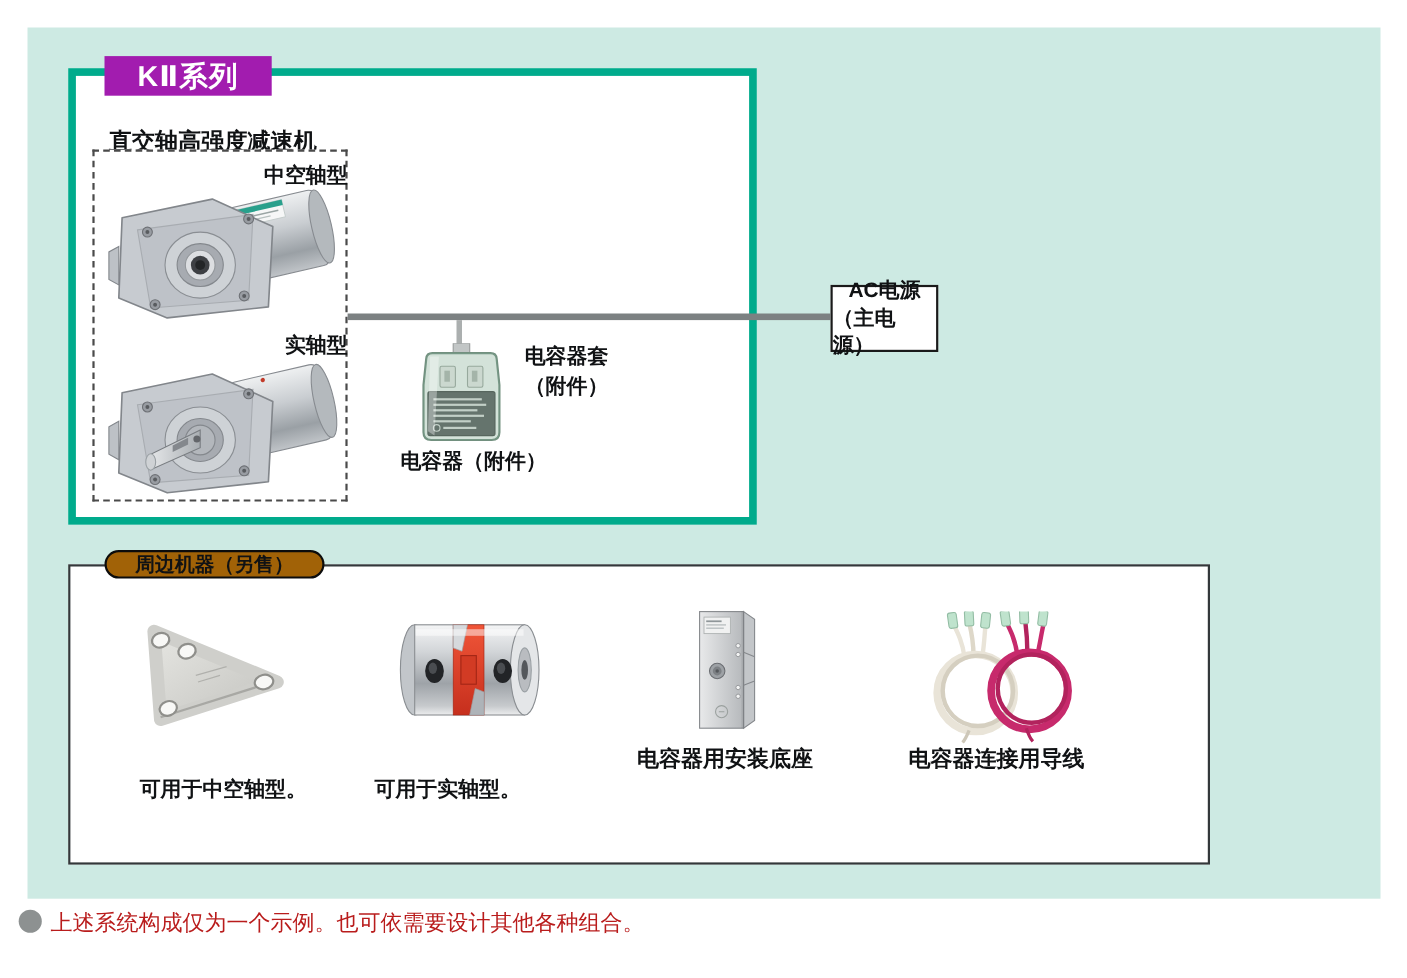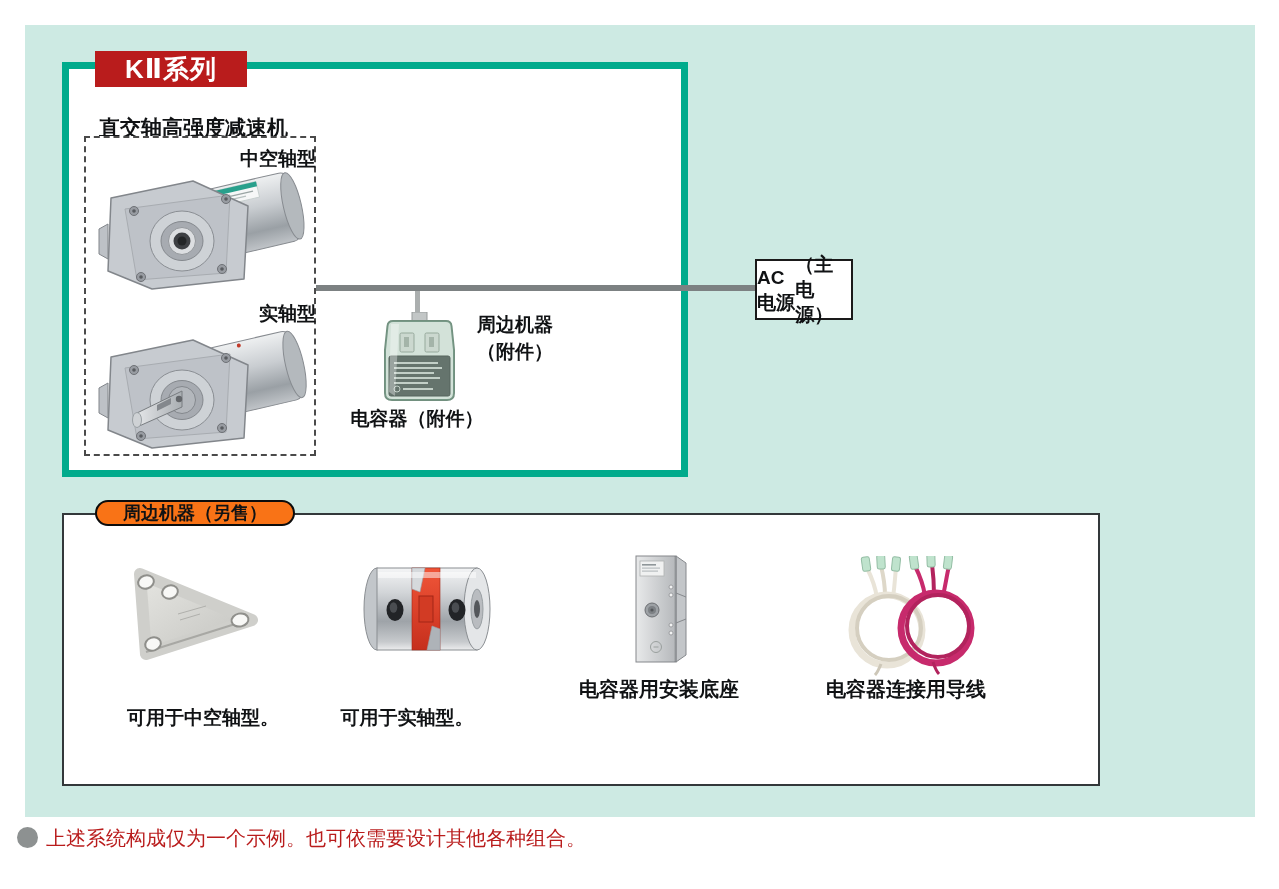--- a/index.html
+++ b/index.html
@@ -3,38 +3,38 @@
 <meta charset="utf-8">
 <style>
   html,body{margin:0;padding:0;background:#ffffff;}
   body{font-family:"Liberation Sans","DejaVu Sans",sans-serif;color:#101214;}
   #page{position:relative;width:1279px;height:889px;background:#ffffff;overflow:hidden;}
   .abs{position:absolute;}
   
   #mint{left:25px;top:25px;width:1230px;height:792px;background:#cdeae3;}
   
   #sysbox{left:62px;top:62px;width:626px;height:415px;background:#ffffff;border:7px solid #00ab8c;box-sizing:border-box;}
-  #badge{left:95px;top:51px;width:152px;height:36px;background:#b91c1c;display:flex;align-items:center;justify-content:center;
+  #badge{left:95px;top:51px;width:152px;height:36px;background:#a21caf;display:flex;align-items:center;justify-content:center;
          color:#ffffff;font-weight:700;font-size:26px;letter-spacing:1px;}
   #series-title{left:99px;top:114px;width:320px;font-size:21px;font-weight:700;}
   
   #dashbox{left:84px;top:136px;width:232px;height:320px;border:2px dashed #4a4a4a;box-sizing:border-box;background:#ffffff;}
   .type-label{width:232px;left:84px;text-align:right;font-size:19px;font-weight:700;}
   
   #hline{left:316px;top:285px;width:439px;height:6px;background:#7c8182;}
   #vwire{left:415px;top:291px;width:5px;height:26px;background:#abafaf;}
   
   #capcover{left:455px;top:311px;width:120px;text-align:center;font-size:19px;font-weight:700;line-height:27px;}
-  #caplabel{left:337px;top:406px;width:160px;text-align:center;font-size:19px;font-weight:700;}
+  #caplabel{left:337px;top:406px;width:160px;text-align:right;font-size:19px;font-weight:700;}
   
   #acbox{left:755px;top:259px;width:98px;height:61px;background:#ffffff;border:2px solid #1a1a1a;box-sizing:border-box;
-         display:flex;flex-direction:row;align-items:center;justify-content:center;font-size:19px;font-weight:700;line-height:25px;}
+         display:flex;flex-direction:column;align-items:center;justify-content:center;font-size:19px;font-weight:700;line-height:25px;}
   
   #peribox{left:62px;top:513px;width:1038px;height:273px;background:#ffffff;border:2px solid #33383a;box-sizing:border-box;}
-  #pill{left:95px;top:500px;width:200px;height:26px;background:#f97316;border:2px solid #0c0c0c;border-radius:15px;box-sizing:border-box;
+  #pill{left:95px;top:500px;width:200px;height:26px;background:#a16207;border:2px solid #0c0c0c;border-radius:15px;box-sizing:border-box;
         display:flex;align-items:center;justify-content:center;font-size:18px;font-weight:700;}
   .item-name{top:676px;width:200px;text-align:center;font-size:20px;font-weight:700;}
   .item-note{top:705px;width:210px;text-align:center;font-size:19px;font-weight:700;}
   
   #foot-bullet{left:17px;top:827px;width:21px;height:21px;border-radius:50%;background:#8d9191;}
   #foot-text{left:46px;top:825px;width:1100px;font-size:20px;color:#b91c1c;}
   svg{display:block;}
 </style>
 </head>
 <body>
@@ -158,21 +158,21 @@
         <rect x="11" y="70" width="34" height="2"></rect>
           <rect x="20" y="76" width="30" height="2"></rect>
       </g>
       <circle cx="14" cy="77" r="3" fill="none" stroke="#cfd4cf"></circle>
       <path d="M10,9 L63,9 Q68,9 68.5,14 L71,38 L71,81 Q71,88 64,88 L9,88 Q2,88 2,81 L2,38 L4.5,14 Q5,9 10,9 Z" fill="rgba(140,190,165,0.18)"></path>
       <path d="M8,12 L16,12 L12,84 L6,80 Z" fill="rgba(255,255,255,0.35)"></path>
     </svg>
   </div>
 
   <div id="capcover" class="abs">
-    <div>周边机器</div>
+    <div>电容器套</div>
     <div>（附件）</div>
   </div>
   <div id="caplabel" class="abs">电容器（附件）</div>
 
   <div id="acbox" class="abs">
     <div>AC电源</div>
     <div>（主电源）</div>
   </div>
 
   <div id="peribox" class="abs"></div>

